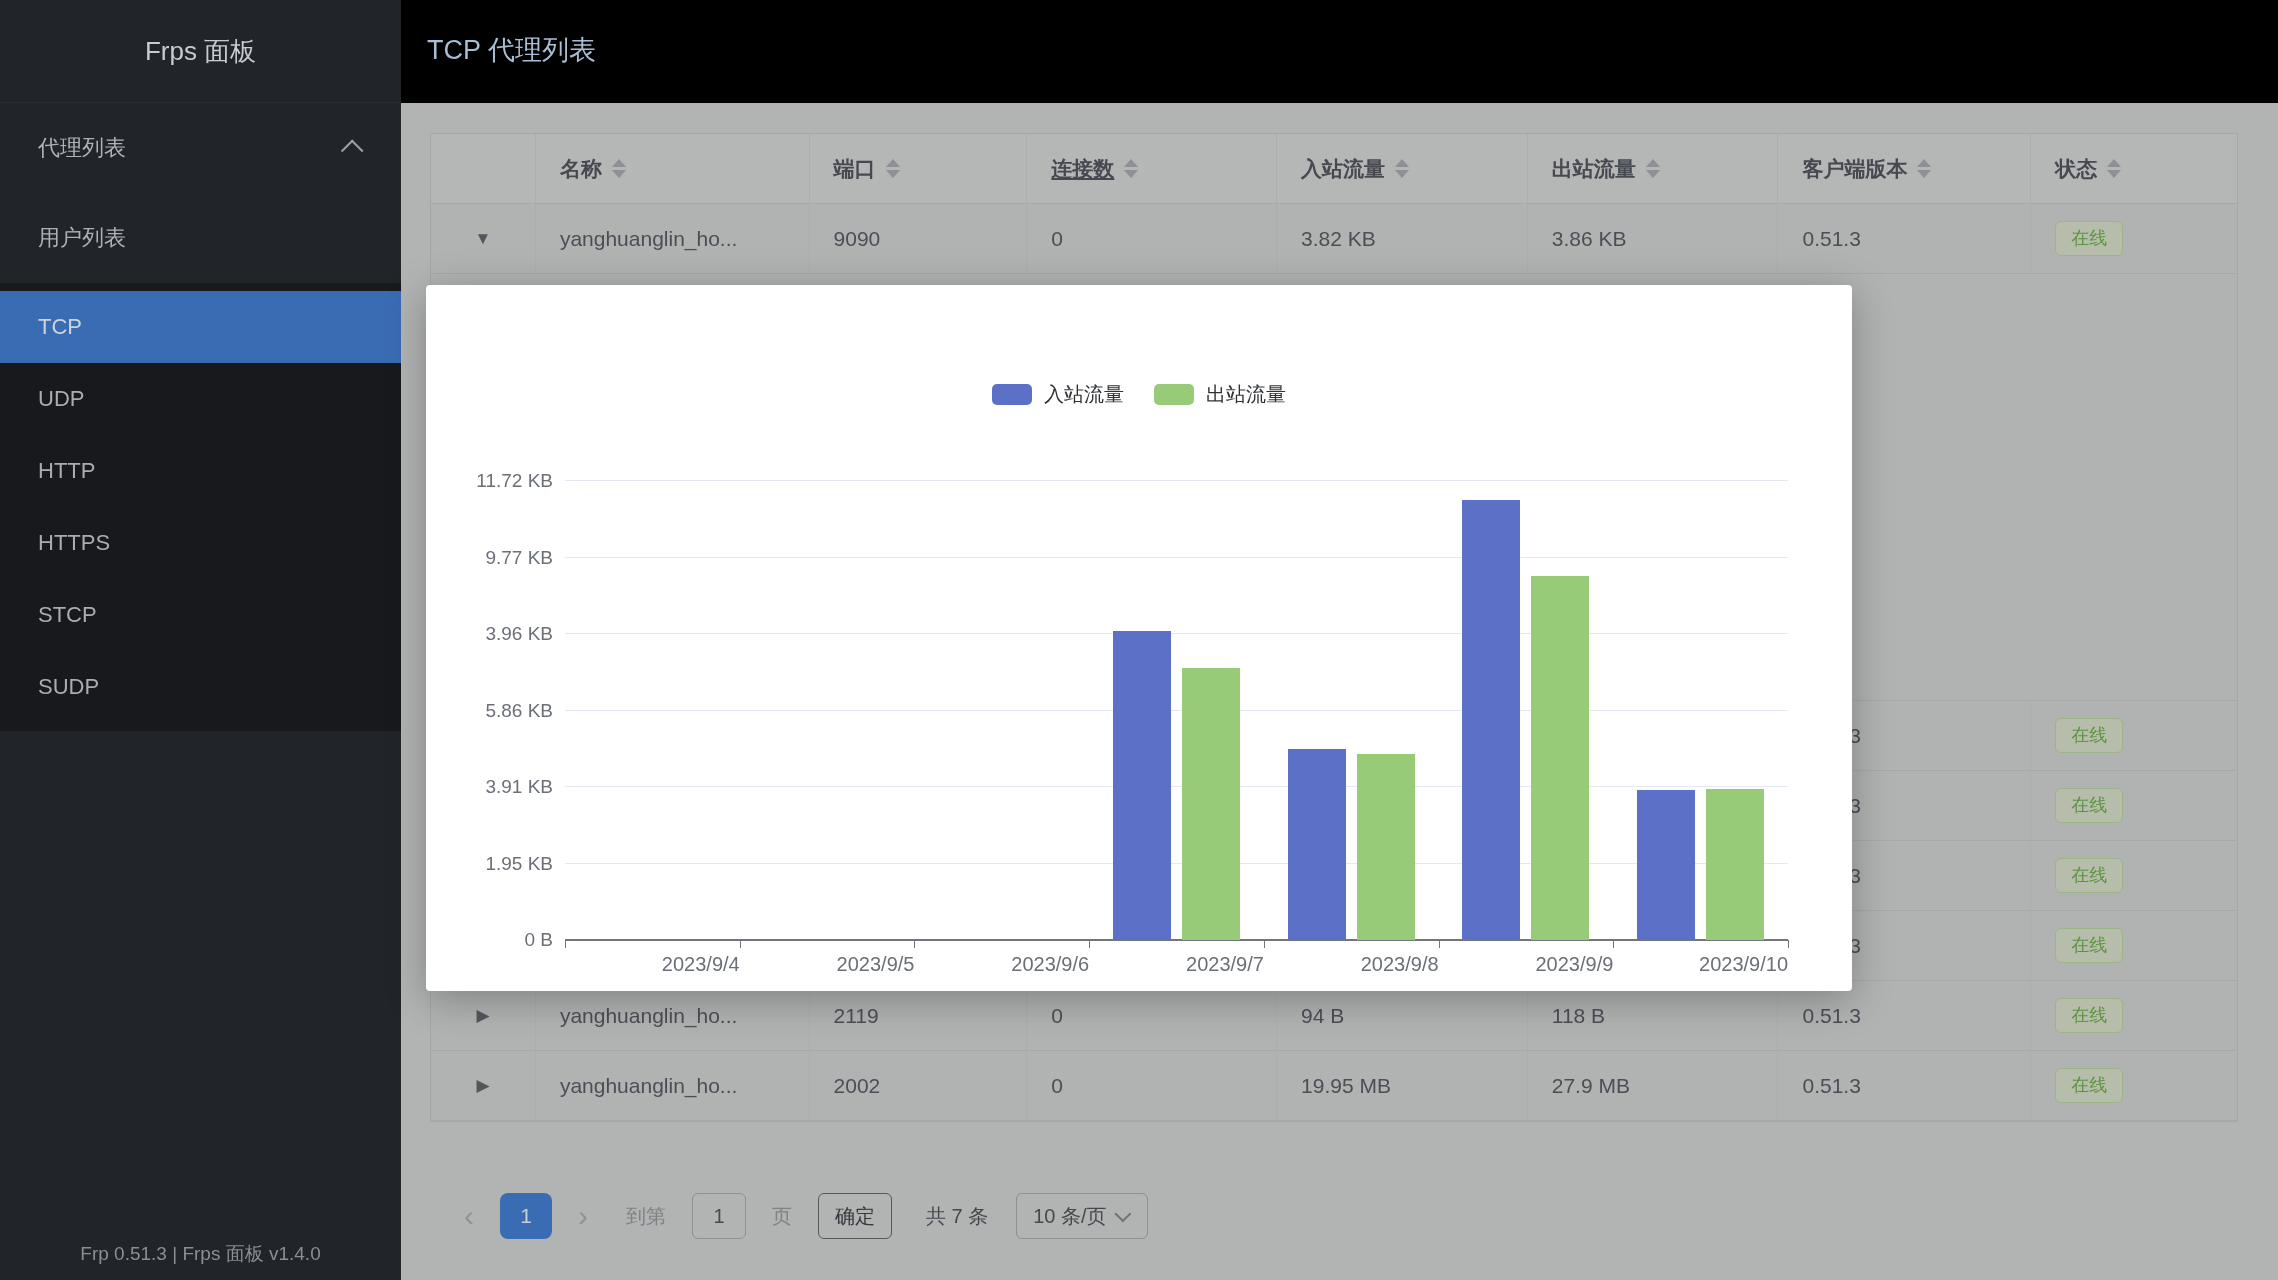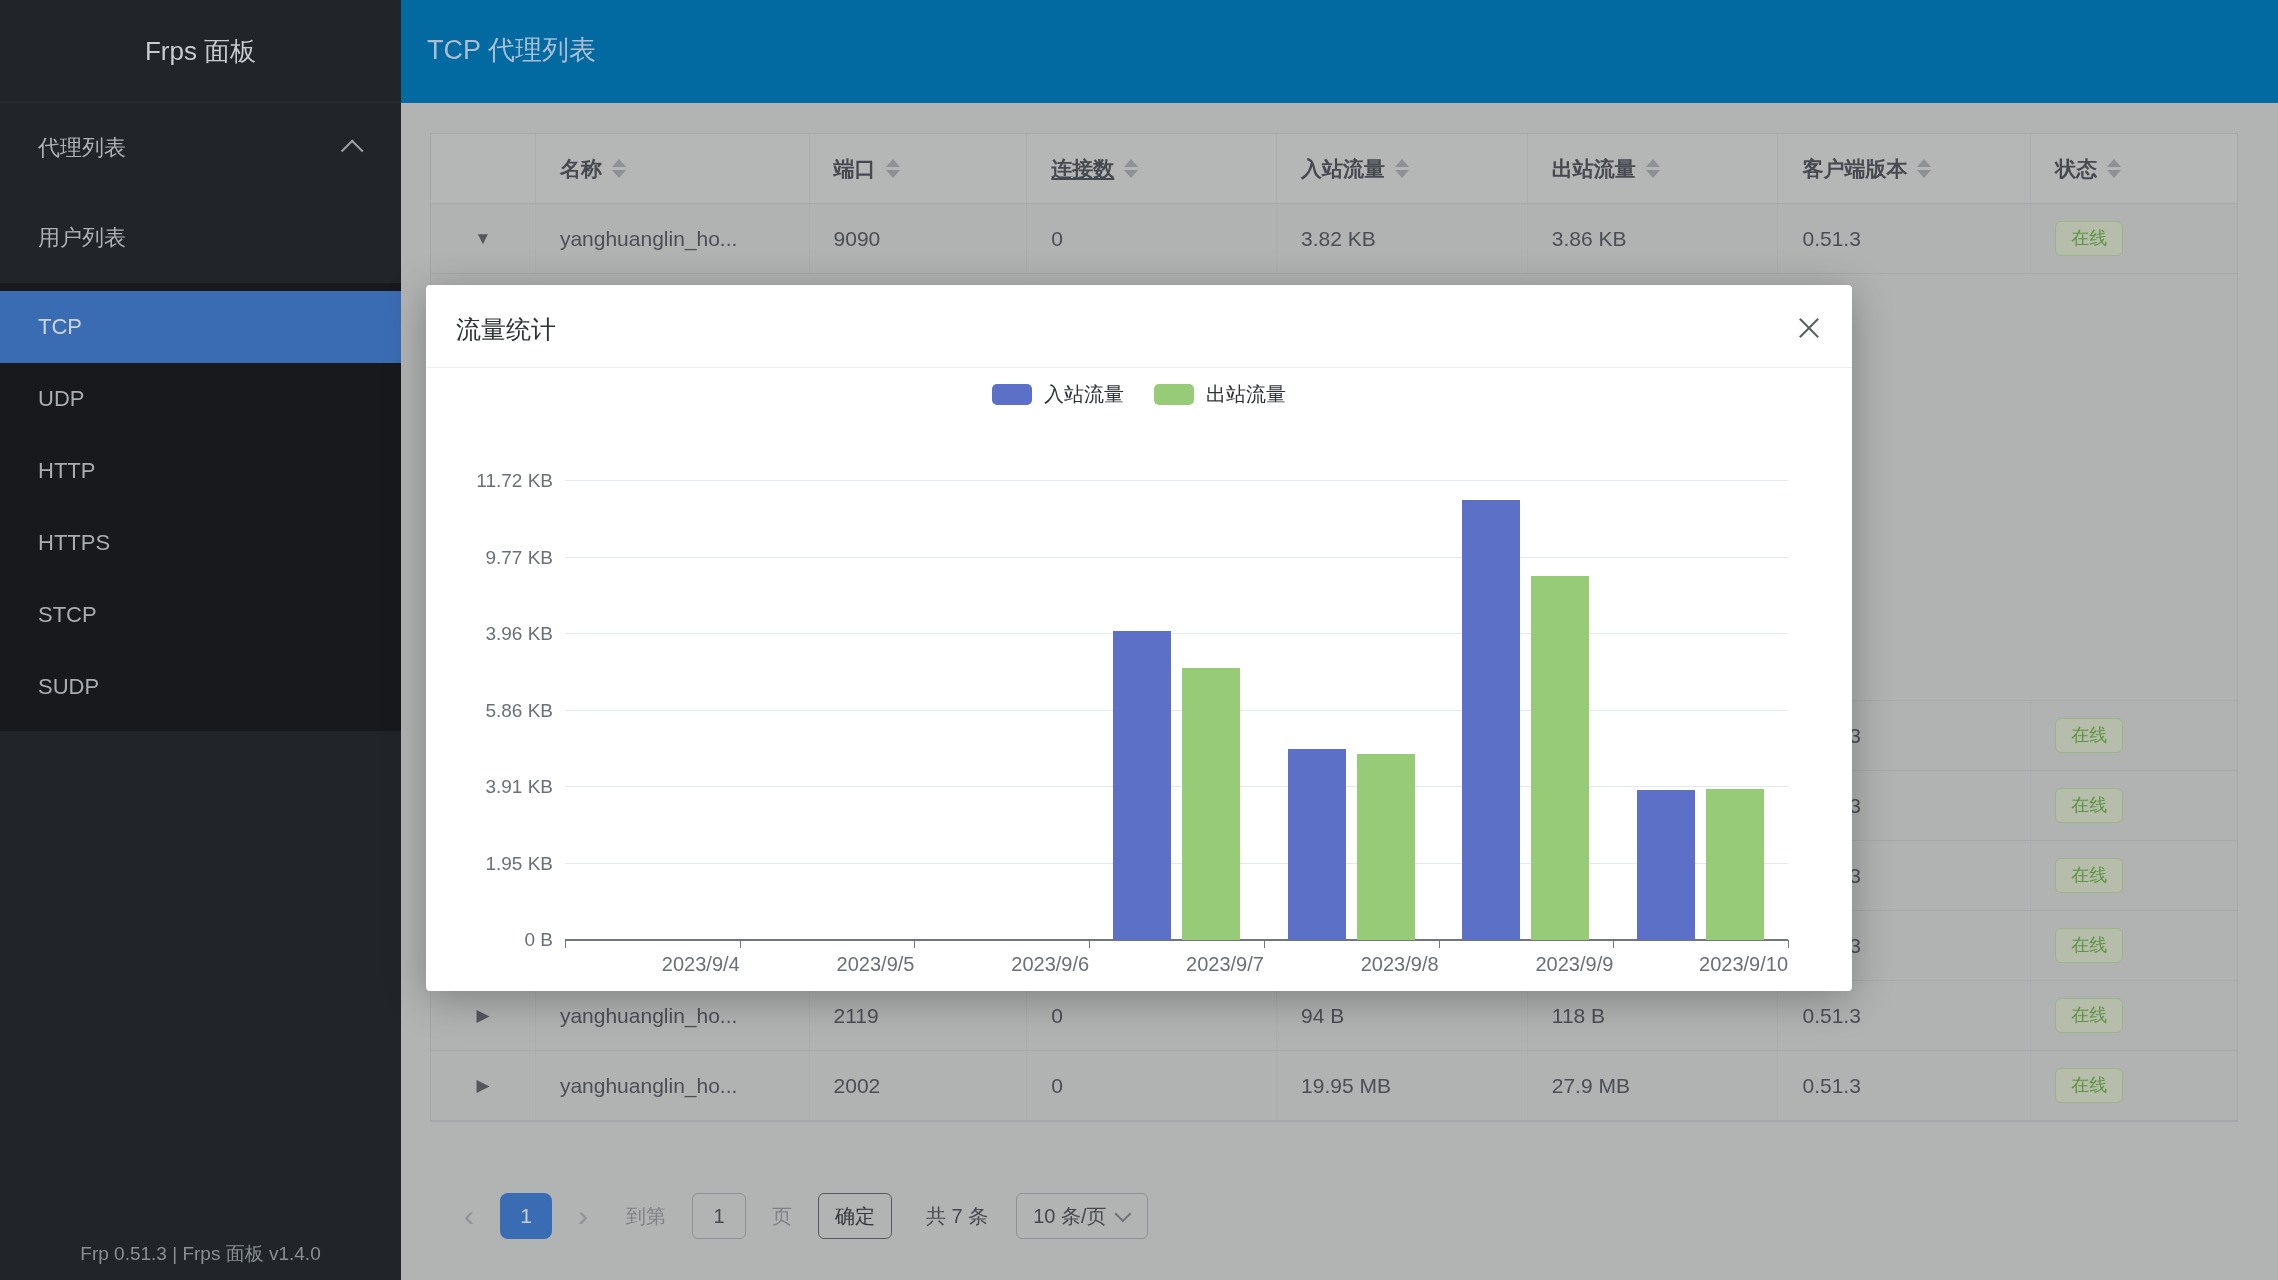--- a/index.html
+++ b/index.html
@@ -18,21 +18,21 @@
     border-top:2px solid #9da1a7; transform:rotate(45deg) translateY(4px); }
   .submenu { background:#17191d; padding:8px 0; }
   .sub-item { height:72px; display:flex; align-items:center; padding:9px 38px;
     color:#a9adb2; font-size:22px; cursor:pointer; }
   .sub-item.active { background:#3a6cb3; color:#ced4db; }
   .side-footer { position:absolute; bottom:0; left:0; width:100%; height:45px;
     line-height:38px; text-align:center; color:#8a8f96; font-size:19px; }
 
   
   .topbar { position:absolute; left:401px; top:0; right:0; height:103px;
-    background:#0369a1; z-index:1; }
+    background:#000000; z-index:1; }
   .topbar-title { position:absolute; left:26px; top:0; line-height:100px;
     color:#a9bdd3; font-size:27px; }
 
   
   .main { position:absolute; left:401px; top:103px; right:0; bottom:0; background:#b2b3b3; }
   .tbl { position:absolute; left:29px; top:30px; width:1808px;
     border:1px solid #a5a7aa; background:#b1b2b2; }
   .trow { display:flex; border-bottom:1px solid #a6a8ab; }
   .trow:last-child { border-bottom:1px solid #a6a8ab; }
   .thead { background:#b5b6b6; height:70px; }
@@ -388,24 +388,20 @@
     <button class="pg-confirm">确定</button>
     <div class="pg-total">共 7 条</div>
     <div class="pg-size">
       <span>10 条/页</span>
       <span class="chev-dn"></span>
     </div>
   </div>
 </div>
 
 <div class="modal">
-  <div class="modal-head">
-    <div class="modal-title">流量统计</div>
-    <div class="modal-close"></div>
-  </div>
   <div class="legend" id="chart-legend">
       <div class="lg-item">
         <span class="lg-swatch" style="background: rgb(91, 112, 198);"></span>
         <span class="lg-label">入站流量</span>
       </div>
       <div class="lg-item">
         <span class="lg-swatch" style="background: rgb(151, 203, 119);"></span>
         <span class="lg-label">出站流量</span>
       </div>
     </div>

